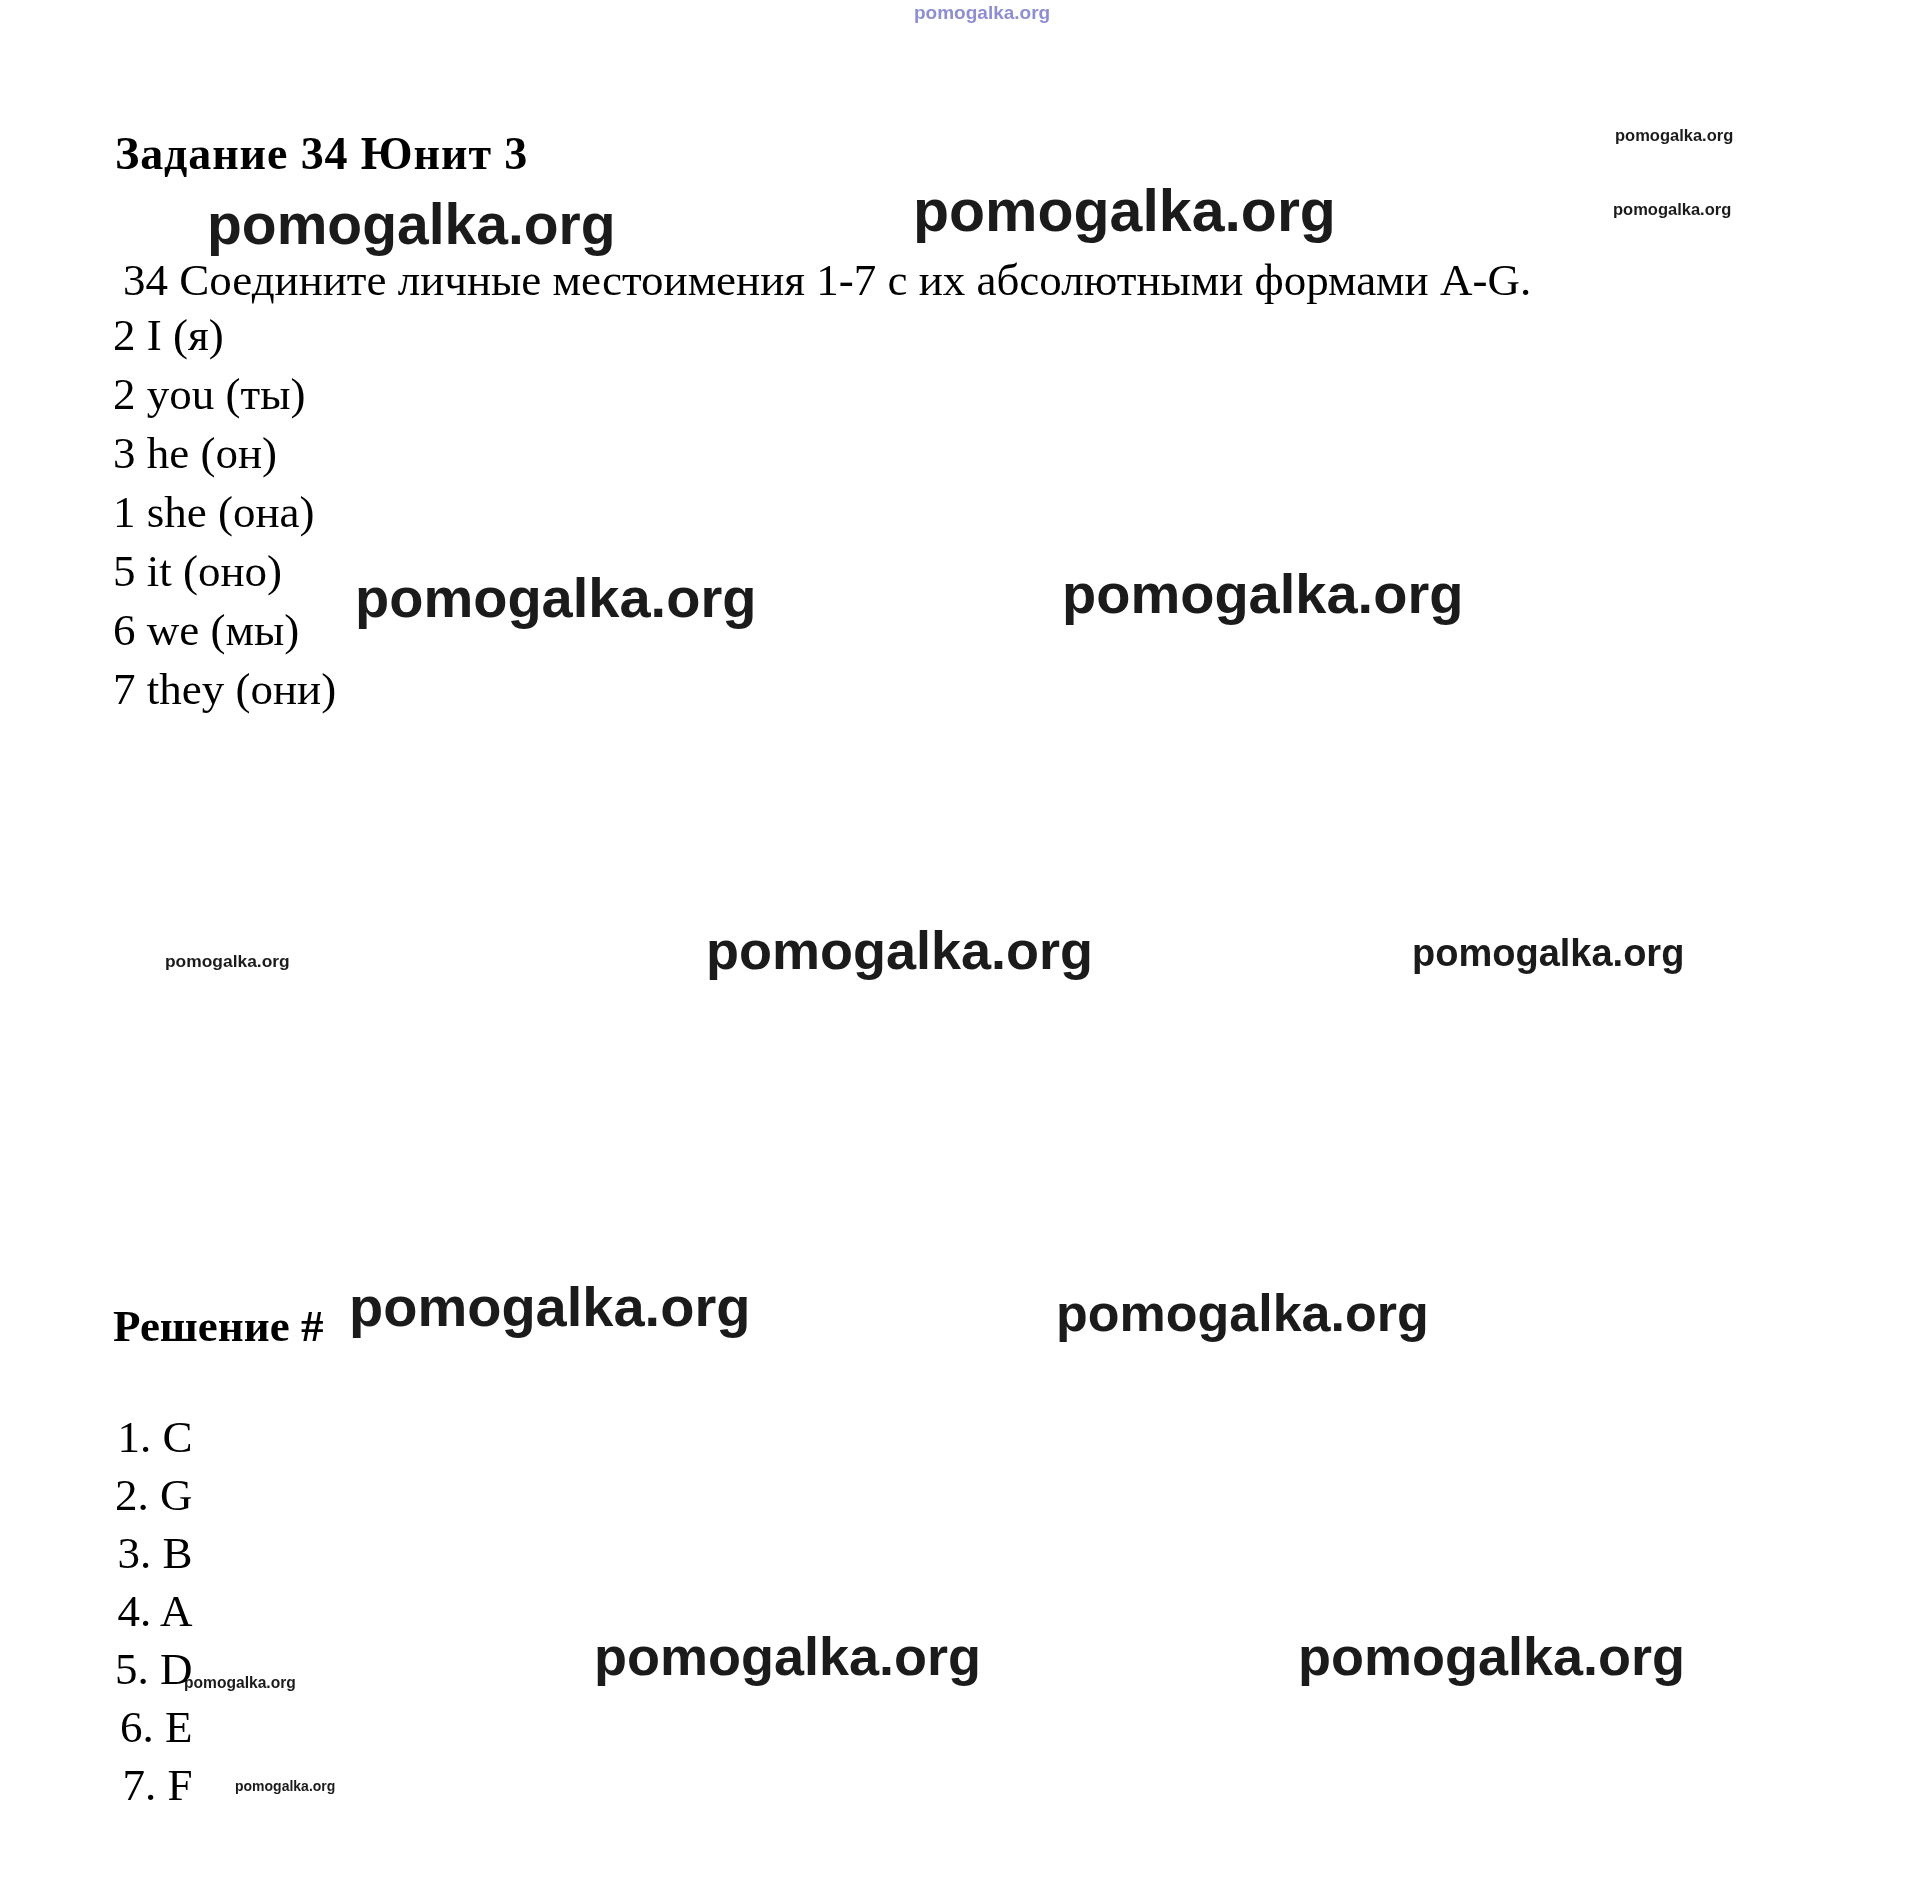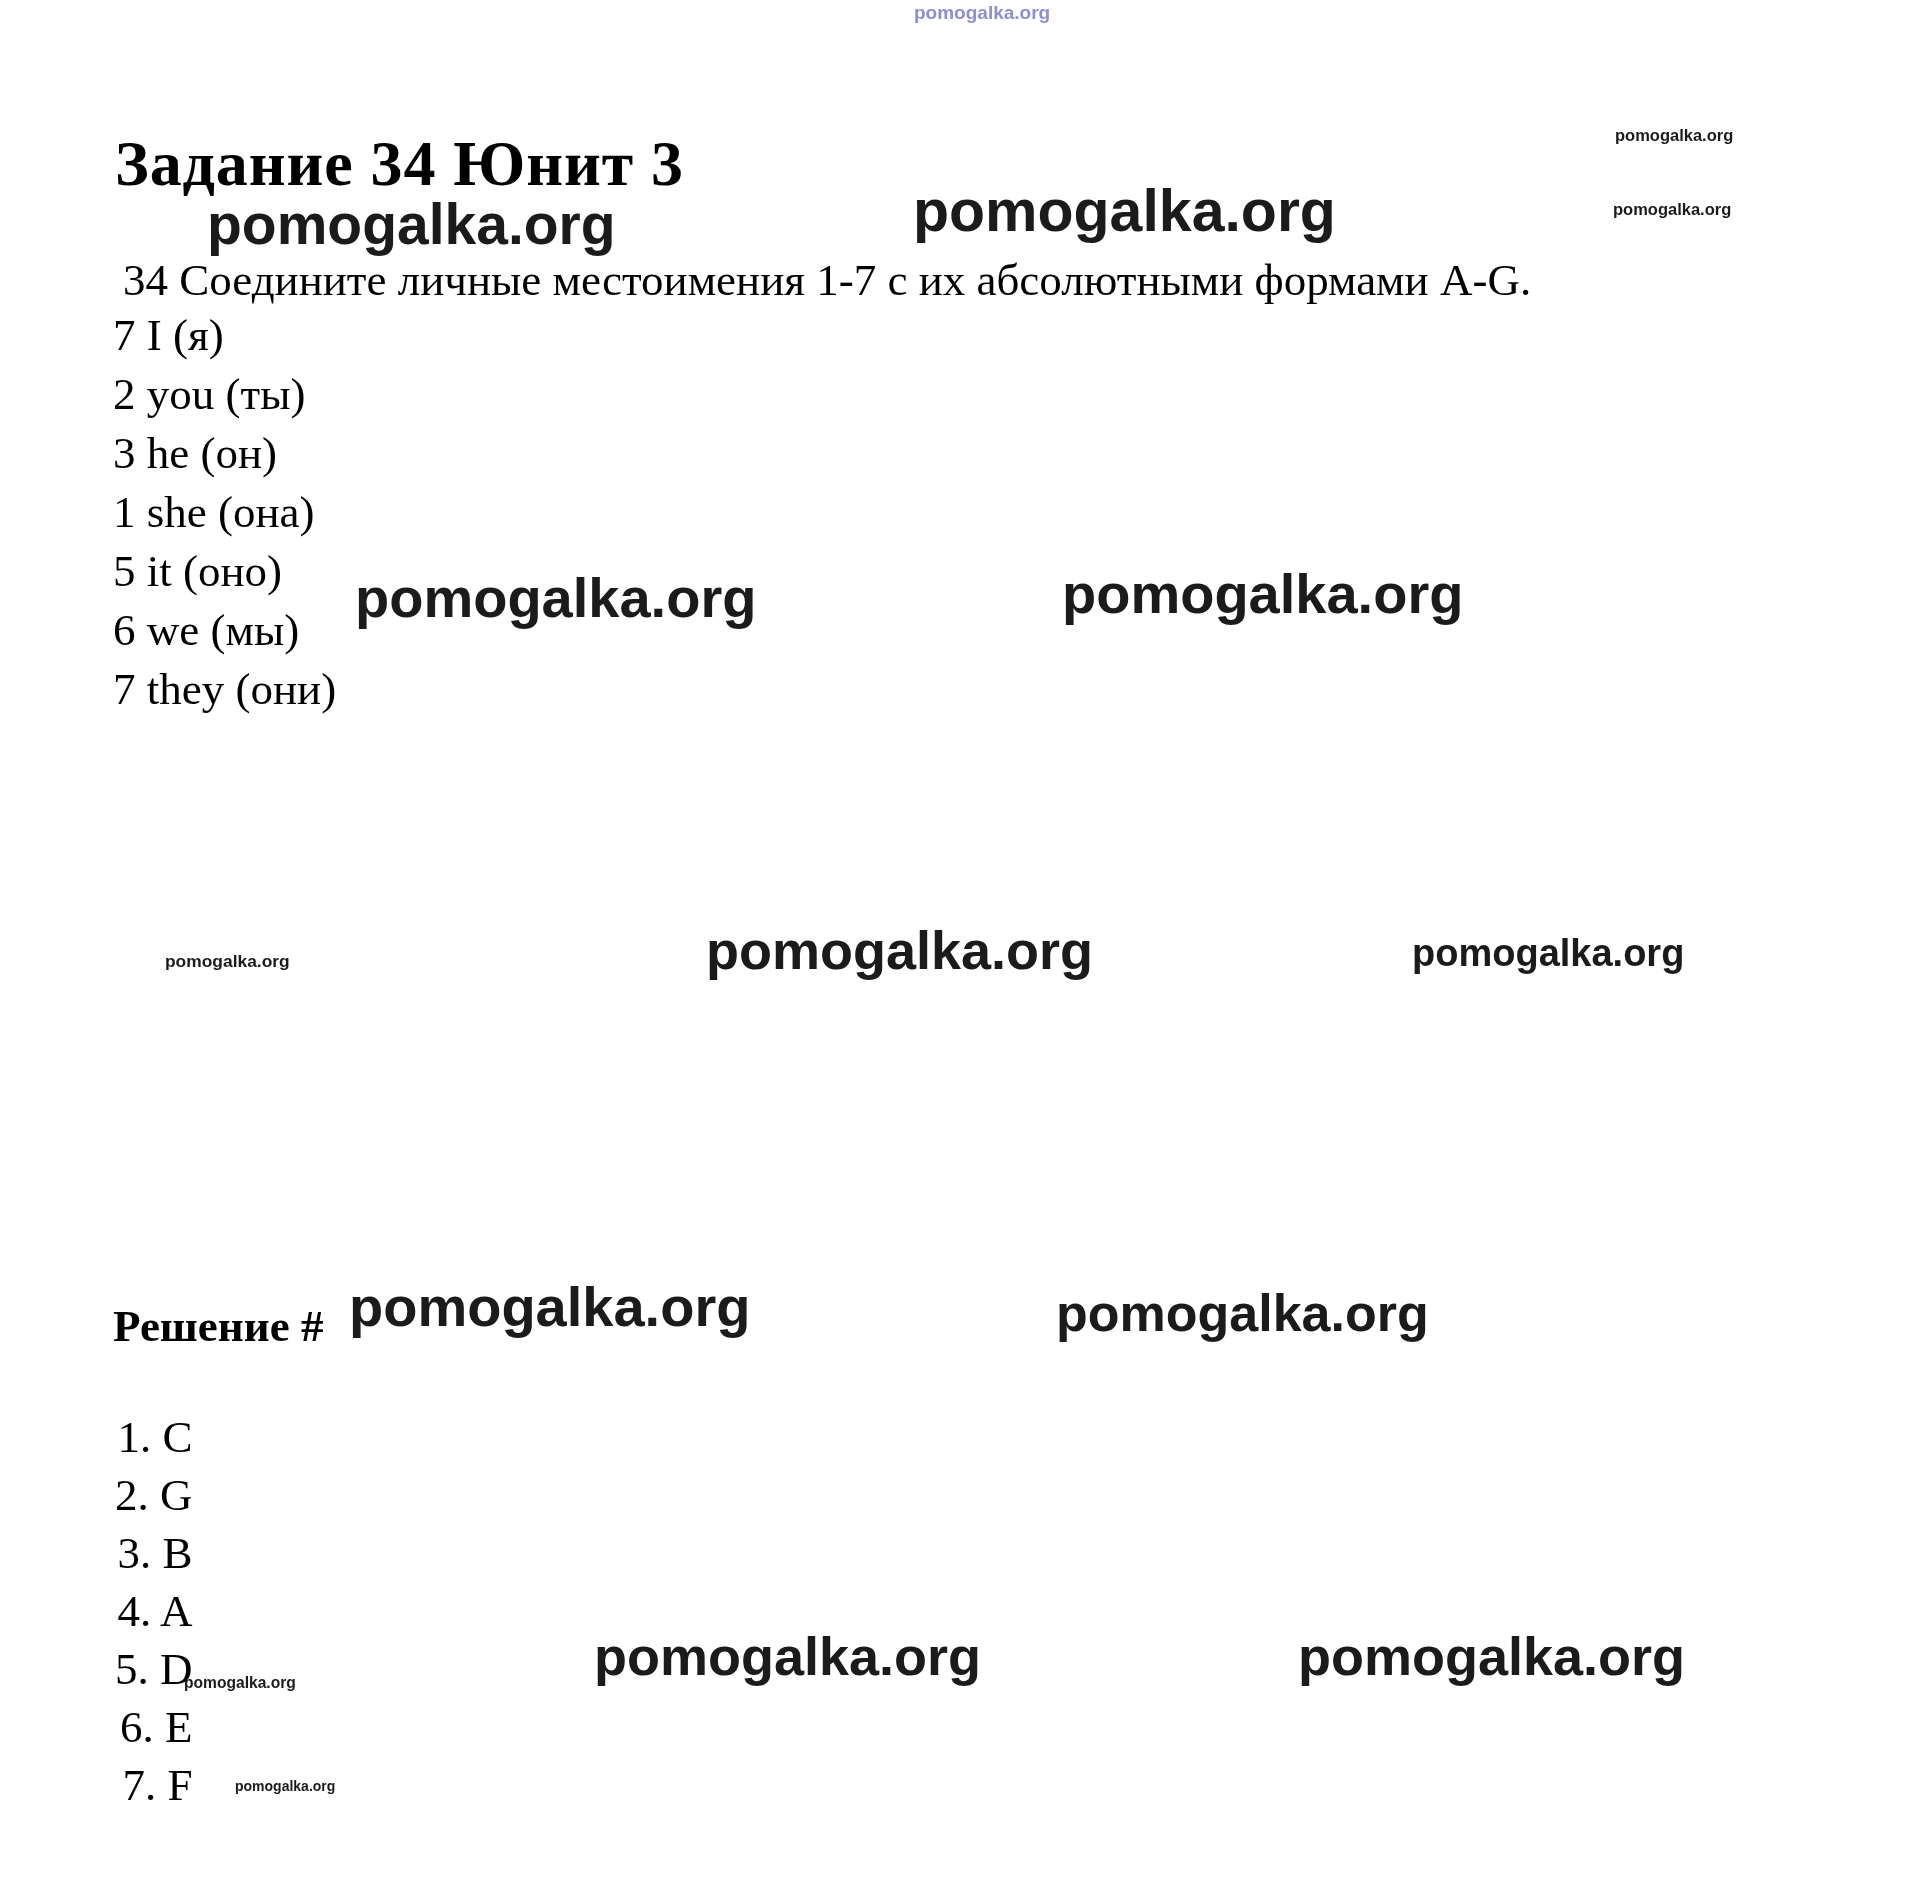--- a/index.html
+++ b/index.html
@@ -10,21 +10,21 @@
     height: 1903px;
     background: #ffffff;
     color: #000000;
     font-family: "Liberation Serif", serif;
     overflow: hidden;
   }
   .title {
     position: absolute;
     left: 115px;
     top: 127px;
-    font-size: 64px;
+    font-size: 46px;
     font-weight: bold;
     letter-spacing: 0.9px;
   }
   .instruction {
     position: absolute;
     left: 123px;
     top: 254px;
     font-size: 45px;
     white-space: nowrap;
   }
@@ -89,21 +89,21 @@
   <span class="wm wm-tiny5">pomogalka.org</span>
   <span class="wm wm-bot1">pomogalka.org</span>
   <span class="wm wm-bot2">pomogalka.org</span>
   <span class="wm wm-tinyb">pomogalka.org</span>
 
   <h1 class="title">Задание 34 Юнит 3</h1>
 
   <div class="instruction">34 Соедините личные местоимения 1-7 с их абсолютными формами A-G.</div>
 
   <div class="list list-pronouns">
-    <div>7 I (я)</div>
+    <div>2 I (я)</div>
     <div>2 you (ты)</div>
     <div>3 he (он)</div>
     <div>1 she (она)</div>
     <div>5 it (оно)</div>
     <div>6 we (мы)</div>
     <div>7 they (они)</div>
   </div>
 
 
   <div class="solution-heading">Решение #</div>

